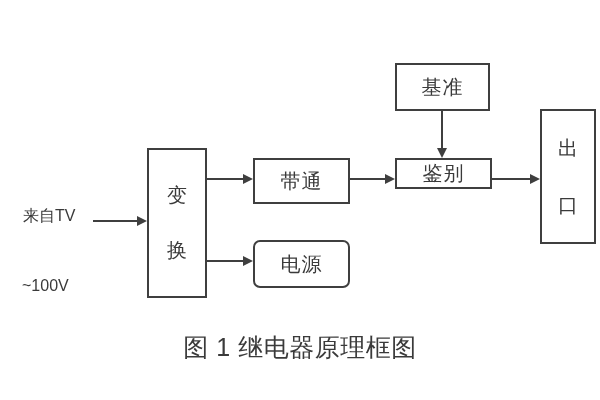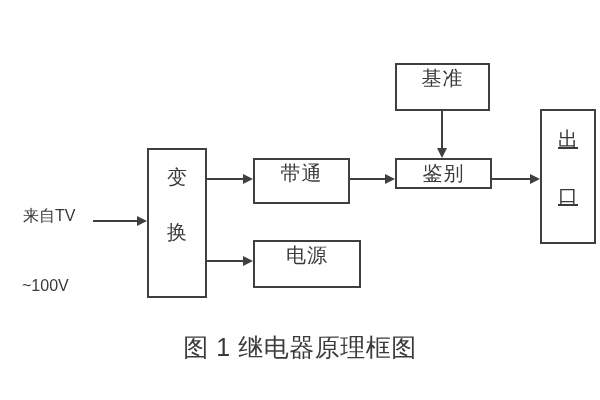--- a/index.html
+++ b/index.html
@@ -9,21 +9,21 @@
     width: 600px; height: 400px; overflow: hidden;
   }
   .canvas {
     position: relative; width: 600px; height: 400px;
     background: #ffffff; color: #3a3a3a;
   }
   .box {
     position: absolute;
     border: 2px solid #3f3f3f;
     background: #ffffff;
-    display: flex; justify-content: center;
+    display: flex; align-items: center; justify-content: center;
     font-size: 20px; color: #3a3a3a;
   }
   
   .vtext {
     width: 1.25em; word-break: break-all; text-align: center;
   }
   .vtext.lh55 { line-height: 55px; }
   .vtext.lh57 { line-height: 57px; }
   .htext { letter-spacing: 1px; }
   .hline { position: absolute; height: 2px; background: #3f3f3f; }
@@ -69,21 +69,21 @@
 
   <div class="box" style="left:253px; top:158px; width:97px; height:46px;">
     <div class="htext">带通</div>
   </div>
 
   <div>
     <div class="hline" style="left:205px; top:260px; width:38px;"></div>
     <div class="ah-right" style="left:243px; top:256px;"></div>
   </div>
 
-  <div class="box" style="left:253px; top:240px; width:108px; height:48px;">
+  <div class="box" style="left:253px; top:240px; width:97px; height:48px;border-radius:7px;">
     <div class="htext">电源</div>
   </div>
 
   <div>
     <div class="hline" style="left:348px; top:178px; width:37px;"></div>
     <div class="ah-right" style="left:385px; top:174px;"></div>
   </div>
 
   <div class="box" style="left:395px; top:63px; width:95px; height:48px;">
     <div class="htext">基准</div>
@@ -96,19 +96,19 @@
 
   <div class="box" style="left:395px; top:158px; width:97px; height:31px;">
     <div class="htext">鉴别</div>
   </div>
 
   <div>
     <div class="hline" style="left:490px; top:178px; width:40px;"></div>
     <div class="ah-right" style="left:530px; top:174px;"></div>
   </div>
 
-  <div class="box" style="left:540px; top:109px; width:56px; height:135px;text-decoration:underline;">
+  <div class="box" style="left:540px; top:109px; width:56px; height:135px;">
     <div class="vtext lh57">出口</div>
   </div>
 
   <div class="caption">图 1  继电器原理框图</div>
 
 </div>
 
 </body></html>

